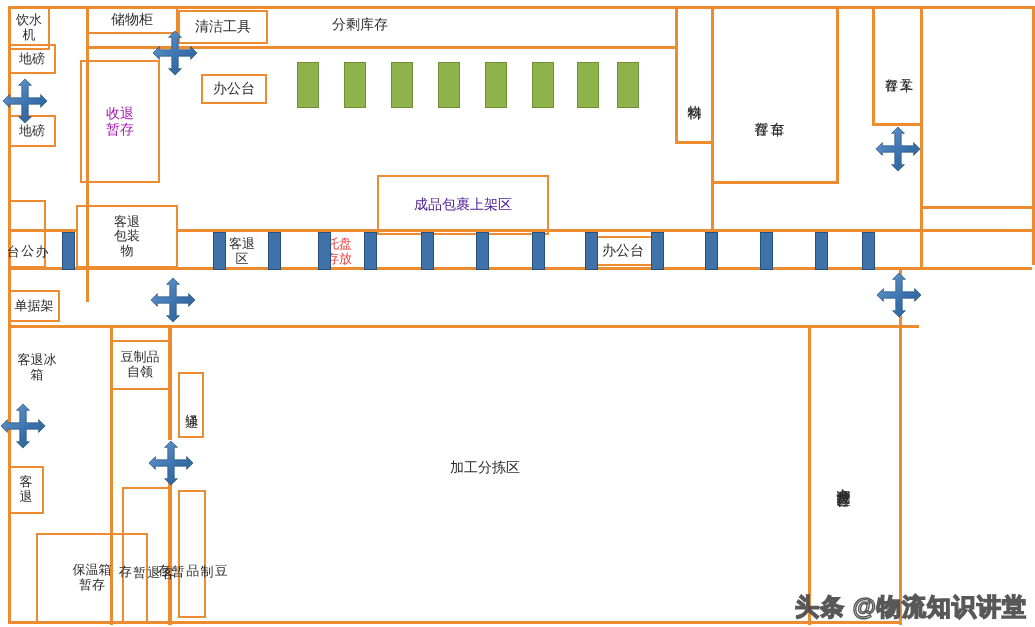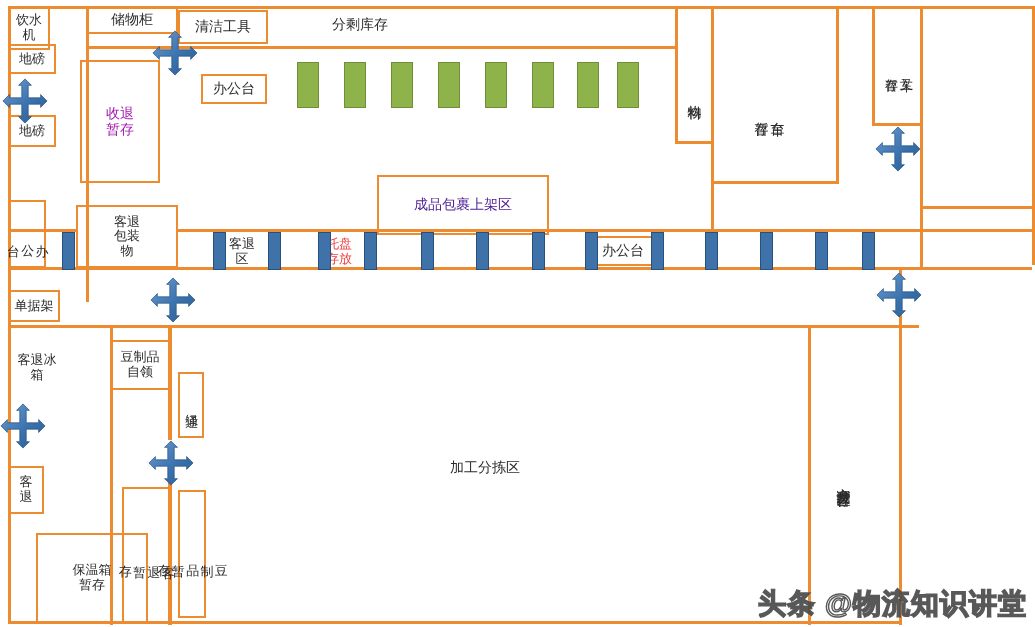--- a/index.html
+++ b/index.html
@@ -79,21 +79,21 @@
     width:46px;height:46px;
     pointer-events:auto;
   }
   .move svg{display:block;width:100%;height:100%;}
 
   
   #watermark{
     position:absolute;
     right:8px;
     bottom:4px;
-    font-size:28px;
+    font-size:24px;
     font-weight:bold;
     color:#ffffff;
     -webkit-text-stroke:1.4px #4a4a4a;
     text-shadow:0 0 2px rgba(255,255,255,.9);
     letter-spacing:1px;
     white-space:nowrap;
     opacity:.92;
   }
 </style>
 </head>

